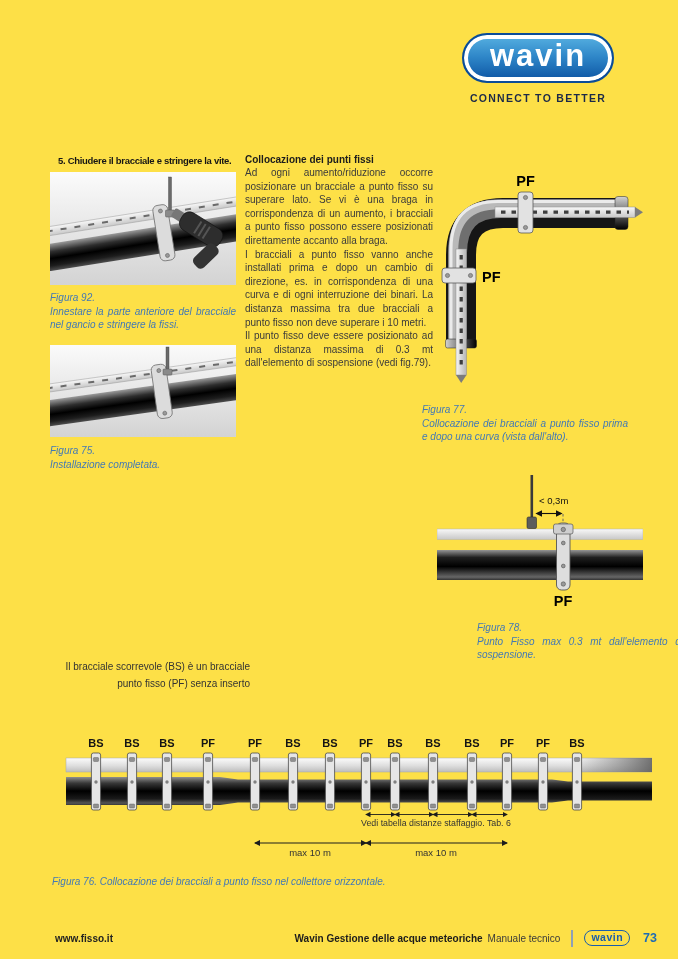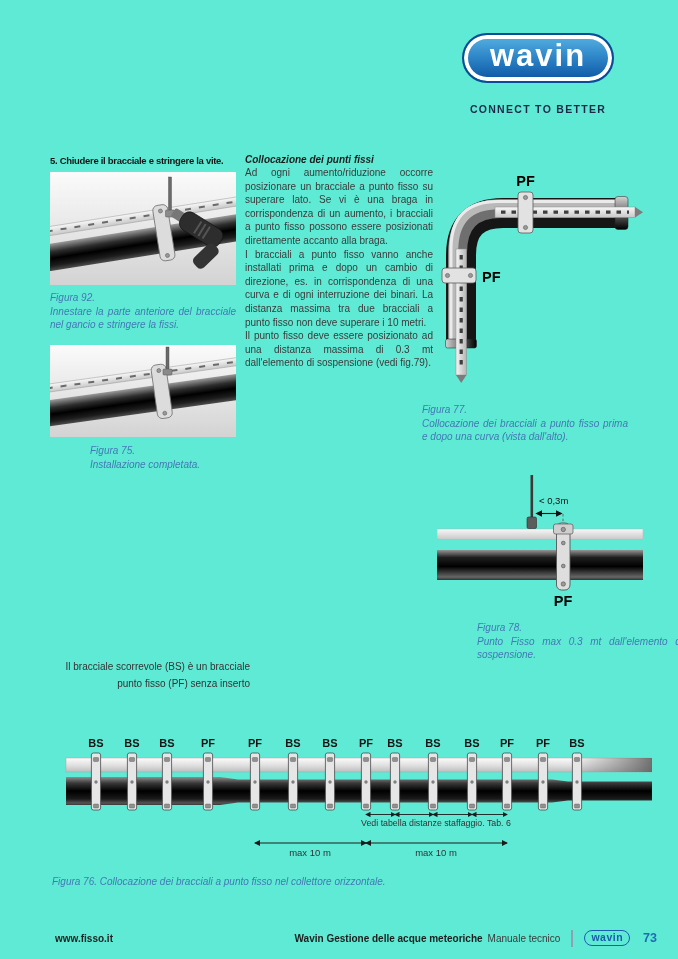--- a/index.html
+++ b/index.html
@@ -1,33 +1,33 @@
 <!DOCTYPE html>
 <html style="--caption-blue: #4379b5; --logo-dark: #0b4c98; --logo-light: #3fa0d8; --page-blue: #1f6cb4; --tagline-navy: #1c2948; --footer-logo-blue: #1a5dab;"><head>
 <meta charset="utf-8">
 <style>
   html,body{margin:0;padding:0;background:#fff;}
-  .page{position:relative;width:678px;height:959px;background:#5eead4;overflow:hidden;
+  .page{position:relative;width:678px;height:959px;background:#fde047;overflow:hidden;
         font-family:"Liberation Sans",sans-serif;color:#383838;}
 
   
   .logo-block{position:absolute;left:462px;top:33px;width:152px;text-align:center;}
   .logo-pill{width:148px;height:46px;margin:0 auto;border-radius:25px;
              background:linear-gradient(180deg,#58b2e2 0%,#2e86c8 48%,#0b53a2 100%);
              border:2px solid var(--logo-dark);box-shadow:inset 0 0 0 4px #ffffff;
              display:flex;align-items:center;justify-content:center;}
   .logo-word{color:#fff;font-weight:bold;font-size:31px;letter-spacing:2px;
              font-family:"Liberation Sans",sans-serif;transform:translateY(-2px);}
-  .tagline{margin-top:20px;font-size:10.5px;font-weight:bold;letter-spacing:1.3px;
+  .tagline{margin-top:9px;font-size:10.5px;font-weight:bold;letter-spacing:1.3px;
            color:var(--tagline-navy);white-space:nowrap;}
 
   
   .abs{position:absolute;}
   .step-heading{font-size:9.5px;font-weight:bold;color:#151515;letter-spacing:-0.3px;white-space:nowrap;}
-  .col-heading{font-size:10px;font-weight:bold;color:#1c1c1c;margin:0 0 1px 0;font-style:italic;}
+  .col-heading{font-size:10px;font-weight:bold;color:#1c1c1c;margin:0 0 1px 0;}
   .body-text{font-size:10px;line-height:13.6px;text-align:justify;color:#3b3b3b;}
   .body-text p{margin:0;}
   .caption{font-size:10px;line-height:13.5px;font-style:italic;color:var(--caption-blue);text-align:justify;}
   .caption .cap-title{display:block;}
   .note-text{font-size:10px;line-height:17px;color:#333;text-align:right;}
 
   
   .footer{position:absolute;left:55px;right:21px;top:928px;height:20px;
           display:flex;align-items:center;}
   .footer .site{font-size:10px;font-weight:bold;color:#222;}
@@ -47,21 +47,21 @@
 
 <div class="page">
 
   <div class="logo-block">
     <div class="logo-pill">
       <span class="logo-word">wavin</span>
     </div>
     <div class="tagline">CONNECT TO BETTER</div>
   </div>
 
-  <div class="abs step-heading" style="left:50px;top:155px;">5. Chiudere il bracciale e stringere la vite.</div>
+  <div class="abs step-heading" style="left:58px;top:155px;">5. Chiudere il bracciale e stringere la vite.</div>
 
   <svg class="abs" style="left:50px;top:172px;" width="186" height="113" viewBox="0 0 186 113">
     <defs>
       <linearGradient id="g74bg" x1="0" y1="0" x2="0" y2="1">
         <stop offset="0" stop-color="#fbfbfb"></stop>
           <stop offset="0.45" stop-color="#e9e9e9"></stop>
           <stop offset="1" stop-color="#d3d3d3"></stop>
       </linearGradient>
       <linearGradient id="g74pipe" x1="0" y1="0" x2="0" y2="1">
         <stop offset="0" stop-color="#9b9b9b"></stop>
@@ -120,21 +120,21 @@
       <line x1="-2" y1="30" x2="200" y2="30" stroke="#6a6a6a" stroke-width="2" stroke-dasharray="6 8"></line>
       <rect x="-8" y="42" width="210" height="26" rx="4" fill="url(#g74pipe)"></rect>
       <rect x="104" y="22" width="15" height="54" rx="5" fill="#dcdcdc" stroke="#707070" stroke-width="0.8"></rect>
       <circle cx="111.5" cy="28" r="2" fill="#999" stroke="#555" stroke-width="0.5"></circle>
       <circle cx="111.5" cy="71" r="2" fill="#999" stroke="#555" stroke-width="0.5"></circle>
     </g>
     <rect x="116" y="2" width="3" height="26" fill="#6a6a6a" stroke="#444" stroke-width="0.4"></rect>
     <rect x="113" y="24" width="9" height="6" rx="1" fill="#8a8a8a" stroke="#555" stroke-width="0.5"></rect>
   </svg>
 
-  <div class="abs caption" style="left:50px;top:444px;width:186px;margin-left:40px;">
+  <div class="abs caption" style="left:50px;top:444px;width:186px;">
     <span class="cap-title">Figura 75.</span>
     <span>Installazione completata.</span>
   </div>
 
   <div class="abs" style="left:245px;top:154px;width:188px;">
     <div class="col-heading">Collocazione dei punti fissi</div>
     <div class="body-text">
       <p>Ad ogni aumento/riduzione occorre posizionare un bracciale a punto fisso su superare lato. Se vi è una braga in corrispondenza di un aumento, i bracciali a punto fisso possono essere posizionati direttamente accanto alla braga.</p>
       <p>I bracciali a punto fisso vanno anche installati prima e dopo un cambio di direzione, es. in corrispondenza di una curva e di ogni interruzione dei binari. La distanza massima tra due bracciali a punto fisso non deve superare i 10 metri.</p>
       <p>Il punto fisso deve essere posizionato ad una distanza massima di 0.3 mt dall'elemento di sospensione (vedi fig.79).</p>

